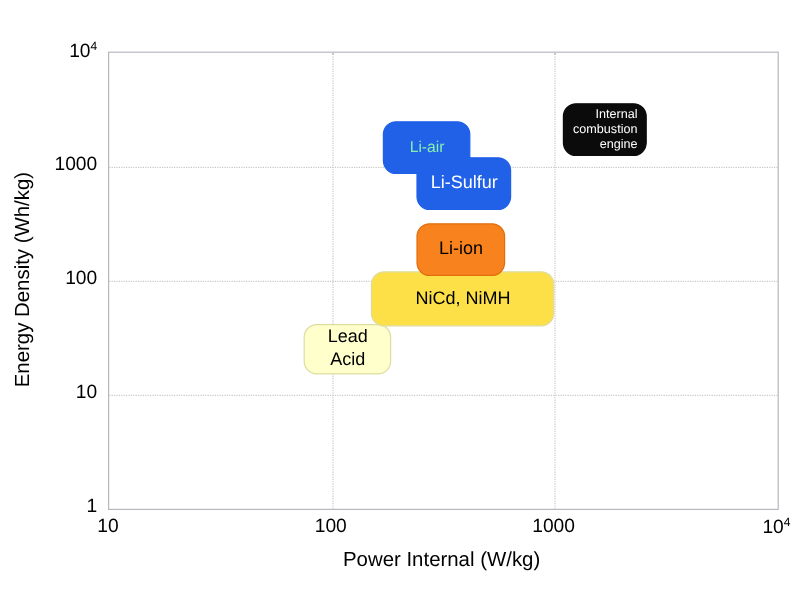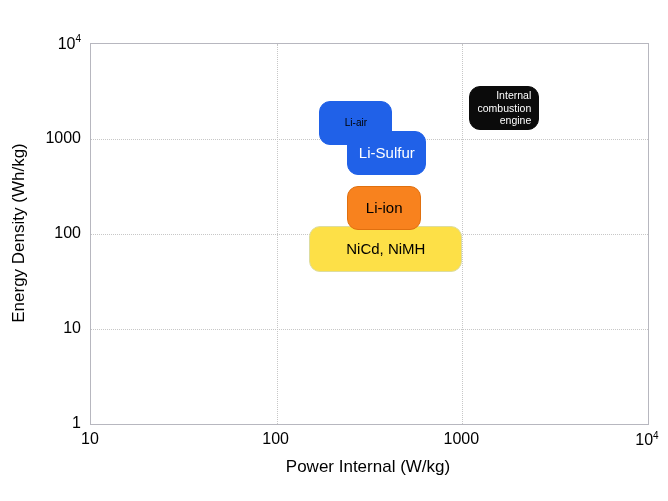--- a/index.html
+++ b/index.html
@@ -30,24 +30,26 @@
 </head>
 <body>
 
 <div id="canvas">
   <div id="plot-area">
       <div class="gridline-h" style="top: 285px;"></div>
       <div class="gridline-h" style="top: 190px;"></div>
       <div class="gridline-h" style="top: 95px;"></div>
       <div class="gridline-v" style="left: 185.667px;"></div>
       <div class="gridline-v" style="left: 371.333px;"></div>
+      <div class="region" style="left: 162.47px; top: 225.791px; width: 72.8018px; height: 42.48px; background: rgb(255, 255, 204); border-color: rgb(221, 221, 160); color: rgb(0, 0, 0); font-size: 15px; z-index: 1;"><span>Lead
+Acid</span></div>
       <div class="region" style="left: 218.361px; top: 182.478px; width: 152.972px; height: 45.3265px; background: #fde047; border-color: rgb(221, 221, 160); color: rgb(0, 0, 0); font-size: 15px; z-index: 2;"><span>NiCd, NiMH</span></div>
       <div class="region" style="left: 256.259px; top: 87.4778px; width: 79.0882px; height: 43.3135px; background: rgb(32, 97, 232); border-color: rgb(32, 97, 232); color: rgb(255, 255, 255); font-size: 15px; z-index: 2;"><span>Li-Sulfur</span></div>
       <div class="region" style="left: 256.259px; top: 142.011px; width: 73.8842px; height: 44.0569px; background: rgb(248, 130, 30); border-color: rgb(224, 112, 15); color: rgb(0, 0, 0); font-size: 15px; z-index: 3;"><span>Li-ion</span></div>
-      <div class="region" style="left: 228.453px; top: 57.1957px; width: 72.9299px; height: 43.55px; background: rgb(32, 97, 232); border-color: rgb(32, 97, 232); color: #000000; font-size: 10px; z-index: 3; text-align: center;"><span>Li-air</span></div>
+      <div class="region" style="left: 228.453px; top: 57.1957px; width: 72.9299px; height: 43.55px; background: rgb(32, 97, 232); border-color: rgb(32, 97, 232); color: #86efac; font-size: 13px; z-index: 3; text-align: center;"><span>Li-air</span></div>
       <div class="region align-left" style="left: 377.539px; top: 42.1513px; width: 70.841px; height: 43.6423px; background: rgb(11, 11, 11); border-color: rgb(11, 11, 11); color: rgb(255, 255, 255); font-size: 10.5px; z-index: 1;"><span>Internal
 combustion
 engine</span></div>
     </div>
   <div id="ticks-layer">
       <div class="tick tick-y" style="left: 81px; top: 423px;"><span>1</span></div>
       <div class="tick tick-y" style="left: 81px; top: 328px;"><span>10</span></div>
       <div class="tick tick-y" style="left: 81px; top: 233px;"><span>100</span></div>
       <div class="tick tick-y" style="left: 81px; top: 138px;"><span>1000</span></div>
       <div class="tick tick-y" style="left: 81px; top: 43px;"><span>10</span><sup>4</sup></div>

